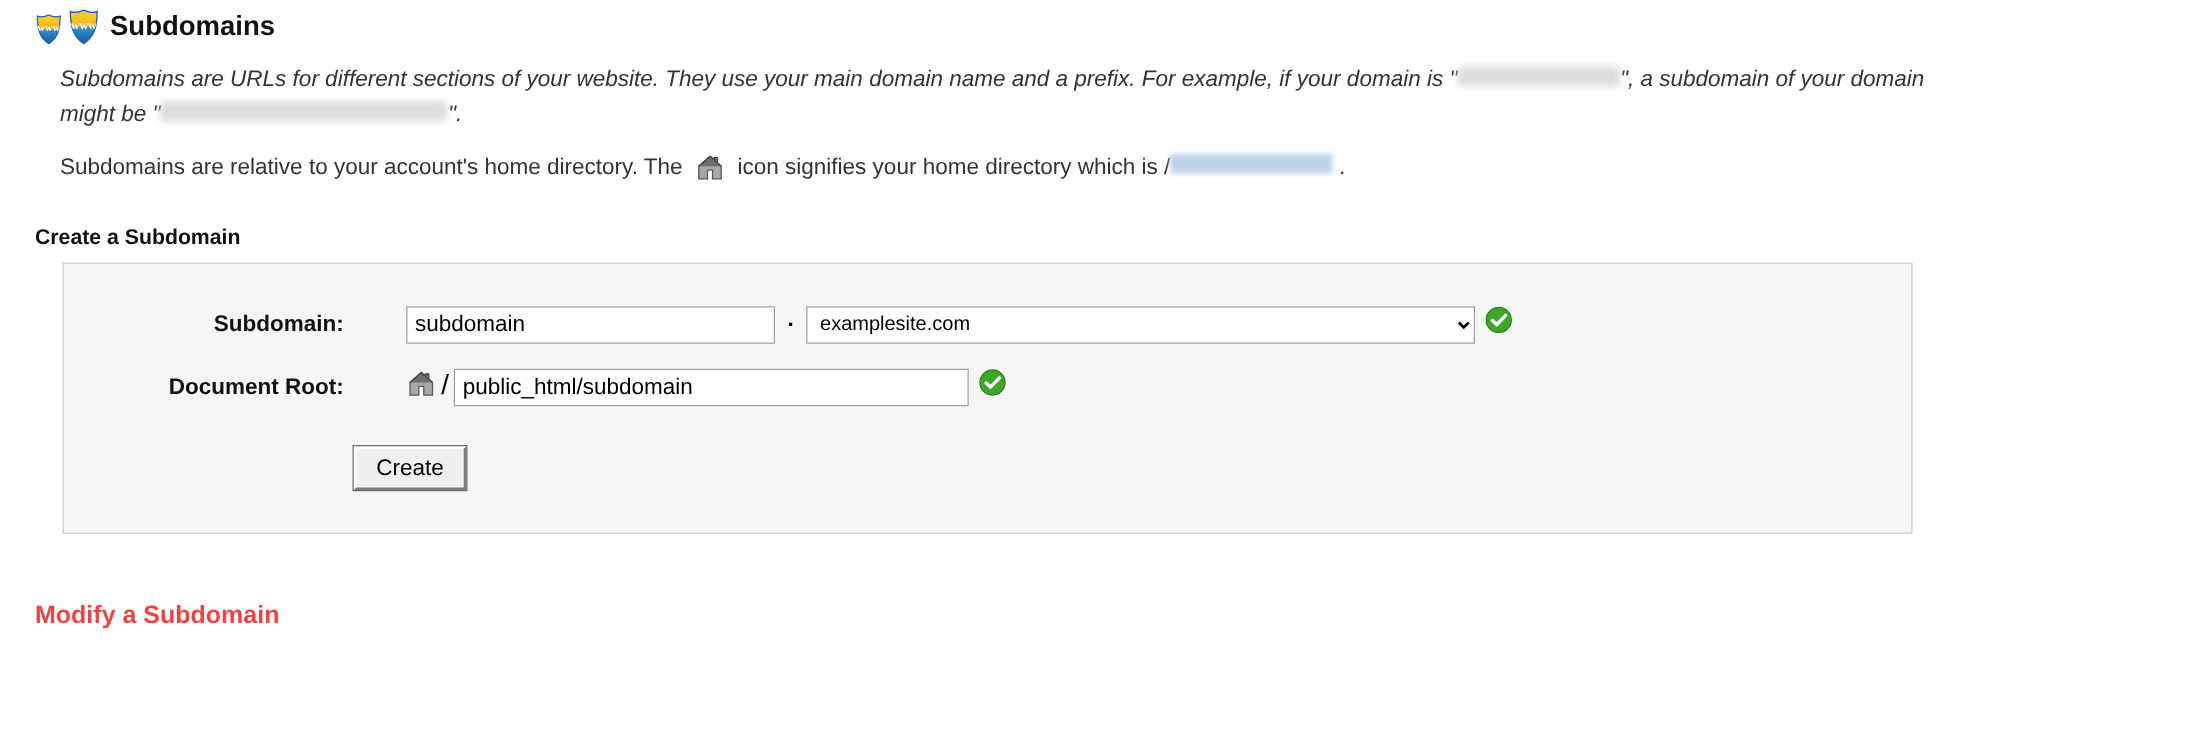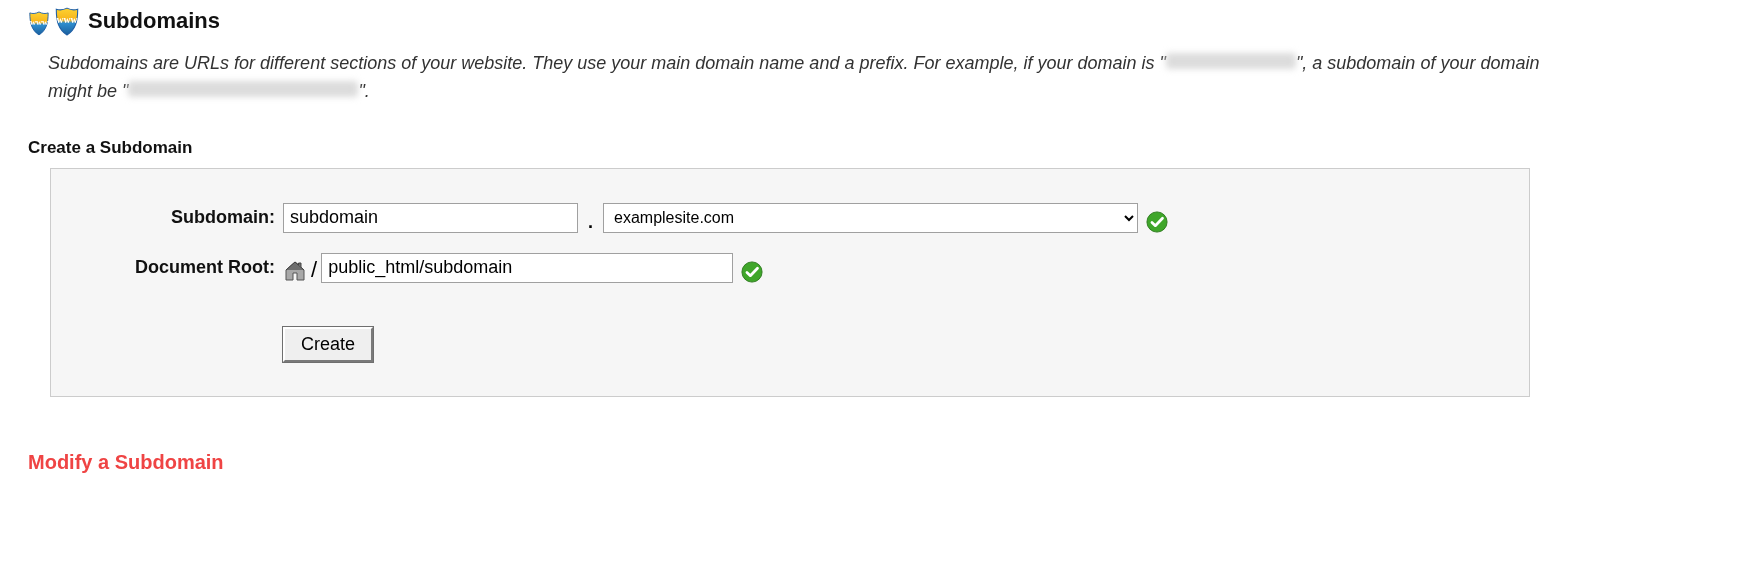--- a/index.html
+++ b/index.html
@@ -82,33 +82,34 @@
     padding: 34px 20px 34px 20px;
     background: #f6f6f6;
     border: 1px solid #cccccc;
     width: 1480px;
     box-sizing: border-box;
   }
   .form-row {
     display: flex;
     align-items: center;
     margin-bottom: 20px;
+    gap: 42px;
   }
   .label-col {
     width: 212px;
     text-align: right;
     font-size: 18px;
     font-weight: bold;
     color: #111;
     padding-right: 8px;
     box-sizing: border-box;
   }
   .field-col {
     display: flex;
-    align-items: flex-end;
+    align-items: flex-start;
     gap: 8px;
   }
   input[type="text"] {
     height: 30px;
     font-family: Verdana, Arial, Helvetica, sans-serif;
     font-size: 18px;
     padding: 0 6px;
     border: 1px solid #a0a0a0;
     background: #fff;
     box-sizing: border-box;
@@ -136,21 +137,21 @@
   }
   .docroot-slash {
     font-size: 22px;
     margin: 0 -4px 0 -4px;
   }
   .ok-check {
     width: 22px;
     height: 22px;
   }
   .create-row {
-    margin-top: 44px;
+    margin-top: 32px;
     margin-left: 212px;
   }
   .create-btn {
     font-family: Verdana, Arial, Helvetica, sans-serif;
     font-size: 18px;
     padding: 5px 16px;
     background: #efefef;
     border-top: 2px solid #ffffff;
     border-left: 2px solid #ffffff;
     border-right: 2px solid #7a7a7a;
@@ -204,20 +205,29 @@
         <use href="#sym-shield" x="26" y="0" width="26" height="30"></use>
       </svg>
     </div>
     <div class="page-title">Subdomains</div>
   </div>
 
   <div class="desc-block italic">
     <span>Subdomains are URLs for different sections of your website. They use your main domain name and a prefix. For example, if your domain is "</span><span class="blur w130"></span><span>", a subdomain of your domain might be "</span><span class="blur w230"></span><span>".</span>
   </div>
 
+  <div class="desc-block">
+    <span>Subdomains are relative to your account's home directory. The </span>
+    <span class="home-inline">
+      <svg width="24" height="24">
+          <use href="#sym-home"></use>
+        </svg>
+    </span>
+    <span> icon signifies your home directory which is /</span><span class="blur blue"></span><span> .</span>
+  </div>
 
   <div class="subheading">Create a Subdomain</div>
 
   <div class="form-box">
 
     <div class="form-row">
       <div class="label-col">Subdomain:</div>
       <div class="field-col">
         <input type="text" class="input-subdomain" value="subdomain" style="">
         <span class="dot">.</span>

